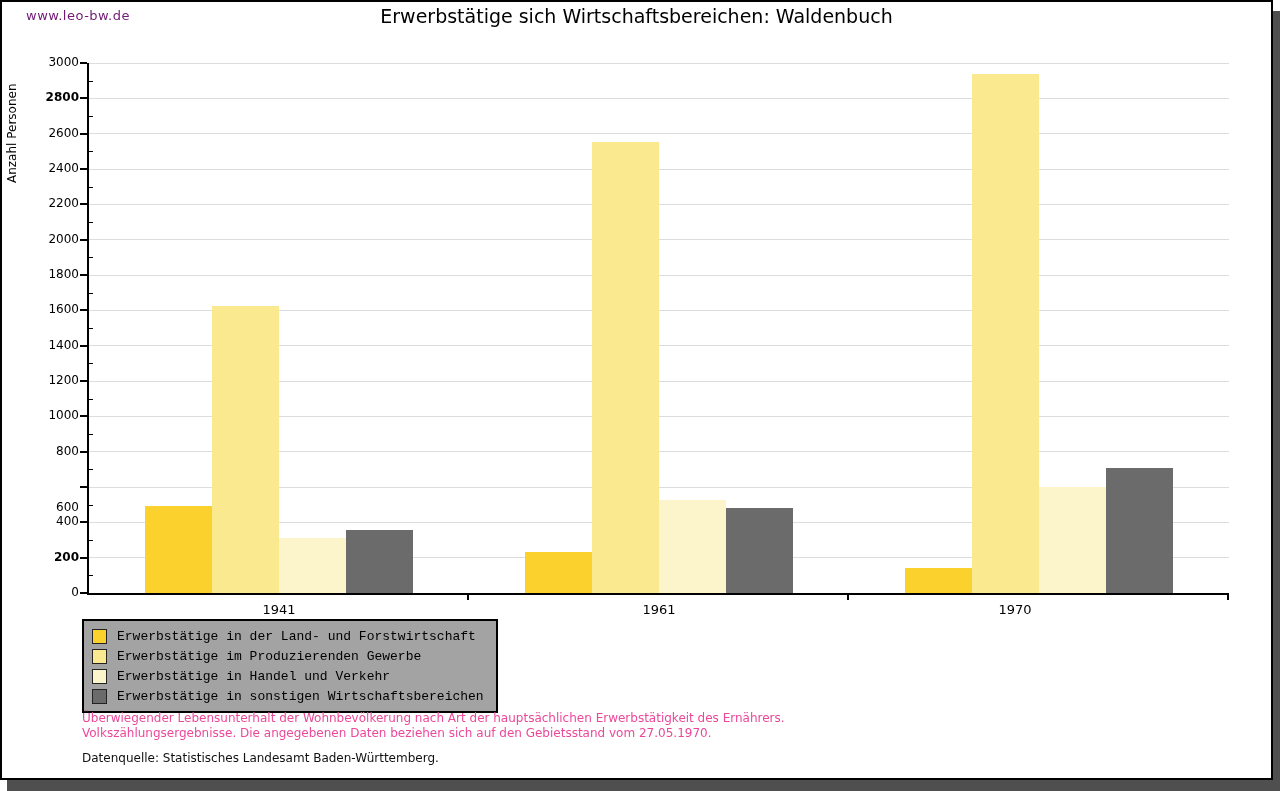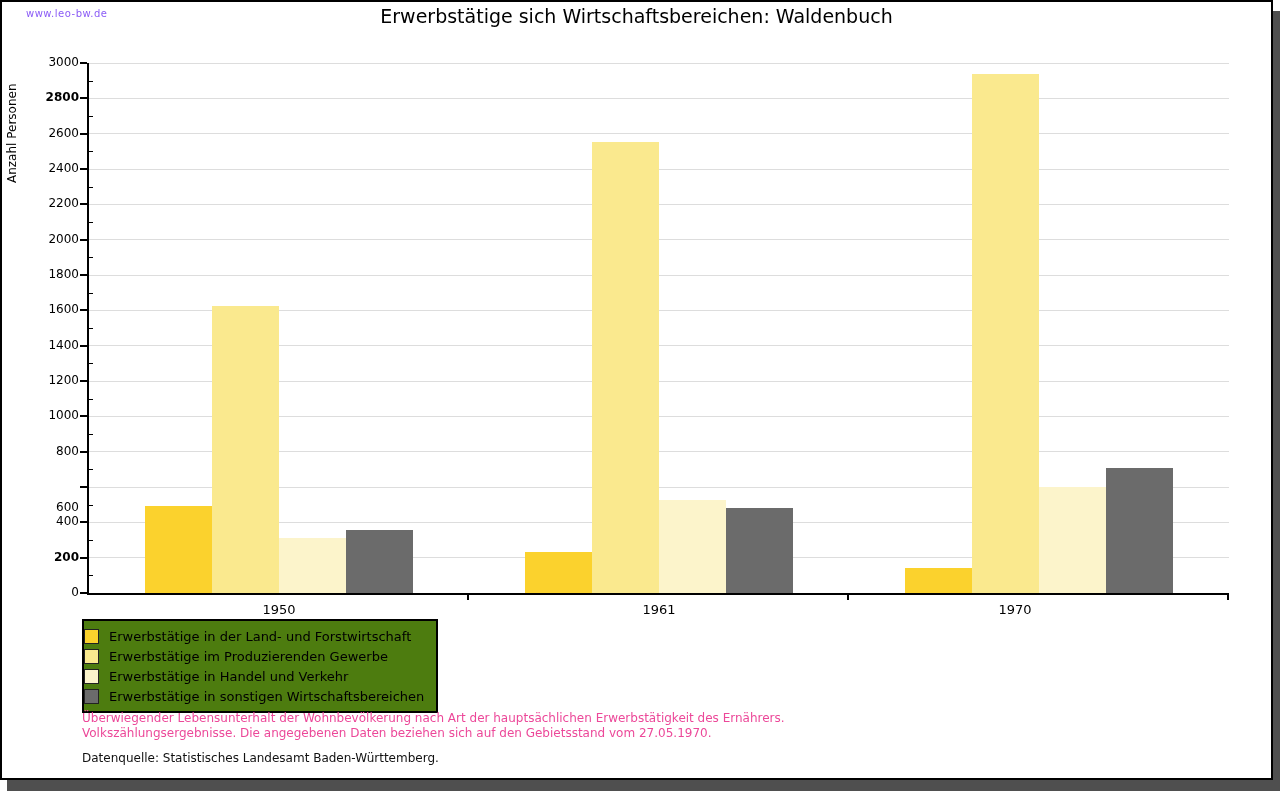--- a/index.html
+++ b/index.html
@@ -12,21 +12,21 @@
   .card {
     position: absolute; left: 0; top: 0;
     box-sizing: border-box;
     width: 1273px; height: 780px;
     background: #ffffff;
     border: 2px solid #000000;
     box-shadow: 7px 11px 0 #4f4f4f;
   }
   .watermark {
     position: absolute; left: 24px; top: 6px;
-    font-size: 10px; color: #8b5cf6; letter-spacing: 0.5px;
+    font-size: 13px; color: #701a75; letter-spacing: 0.5px;
   }
   .title {
     position: absolute; left: 0; top: 3px; width: 100%;
     text-align: center; font-size: 19px; color: #000000;
   }
   .ylabel {
     position: absolute; left: 3px; top: 56px; height: 125px;
     writing-mode: vertical-rl; transform: rotate(180deg);
     font-size: 12px; color: #000000; white-space: nowrap;
   }
@@ -41,22 +41,22 @@
   .ylab {
     position: absolute; left: -54px; width: 44px;
     text-align: right; font-size: 12px; color: #000000;
   }
   .tickM { position: absolute; left: -9px; width: 7px; height: 2px; background: #000000; }
   .tickm { position: absolute; left: 0px;  width: 4px; height: 1px; background: #000000; }
   .xtick { position: absolute; top: 532px; width: 2px; height: 5px; background: #000000; }
   .xlab  { position: absolute; top: 539px; text-align: center; font-size: 13px; color: #000000; }
   .legend {
     position: absolute; left: 80px; top: 617px;
-    border: 2px solid #000000; background: #4d7c0f;
-    padding: 5px 12px 5px 0; width: max-content;
+    border: 2px solid #000000; background: #a3a3a3;
+    padding: 5px 12px 5px 8px; width: max-content; font-family: Liberation Mono, monospace;
   }
   .lrow   { display: flex; align-items: center; height: 20px; }
   .swatch { width: 13px; height: 13px; border: 1px solid #222222; margin-right: 10px; flex: none; }
   .ltext  { font-size: 13px; color: #000000; white-space: nowrap; }
   .footer {
     position: absolute; left: 80px; top: 709px;
     font-size: 12px; color: #ec4899; line-height: 15px; white-space: nowrap;
   }
   .source {
     position: absolute; left: 80px; top: 749px;
@@ -130,21 +130,21 @@
       <div class="tickm" style="top: 194.333px;"></div>
       <div class="tickm" style="top: 159px;"></div>
       <div class="tickm" style="top: 123.667px;"></div>
       <div class="tickm" style="top: 88.3333px;"></div>
       <div class="tickm" style="top: 53px;"></div>
       <div class="tickm" style="top: 17.6667px;"></div>
       <div class="bar" style="left: 56px; width: 67px; height: 86.5667px; background: rgb(251, 210, 45);"></div>
       <div class="bar" style="left: 123px; width: 67px; height: 287.083px; background: rgb(250, 233, 142);"></div>
       <div class="bar" style="left: 190px; width: 67px; height: 54.7667px; background: rgb(252, 244, 203);"></div>
       <div class="bar" style="left: 257px; width: 67px; height: 62.7167px; background: rgb(107, 107, 107);"></div>
-      <div class="xlab" style="left: 0px; width: 380px;">1950</div>
+      <div class="xlab" style="left: 0px; width: 380px;">1941</div>
       <div class="xtick" style="left: 378px;"></div>
       <div class="bar" style="left: 436px; width: 67px; height: 40.6333px; background: rgb(251, 210, 45);"></div>
       <div class="bar" style="left: 503px; width: 67px; height: 451.383px; background: rgb(250, 233, 142);"></div>
       <div class="bar" style="left: 570px; width: 67px; height: 92.75px; background: rgb(252, 244, 203);"></div>
       <div class="bar" style="left: 637px; width: 67px; height: 84.8px; background: rgb(107, 107, 107);"></div>
       <div class="xlab" style="left: 380px; width: 380px;">1961</div>
       <div class="xtick" style="left: 758px;"></div>
       <div class="bar" style="left: 816px; width: 67px; height: 24.7333px; background: rgb(251, 210, 45);"></div>
       <div class="bar" style="left: 883px; width: 67px; height: 519.4px; background: rgb(250, 233, 142);"></div>
       <div class="bar" style="left: 950px; width: 67px; height: 106px; background: rgb(252, 244, 203);"></div>

